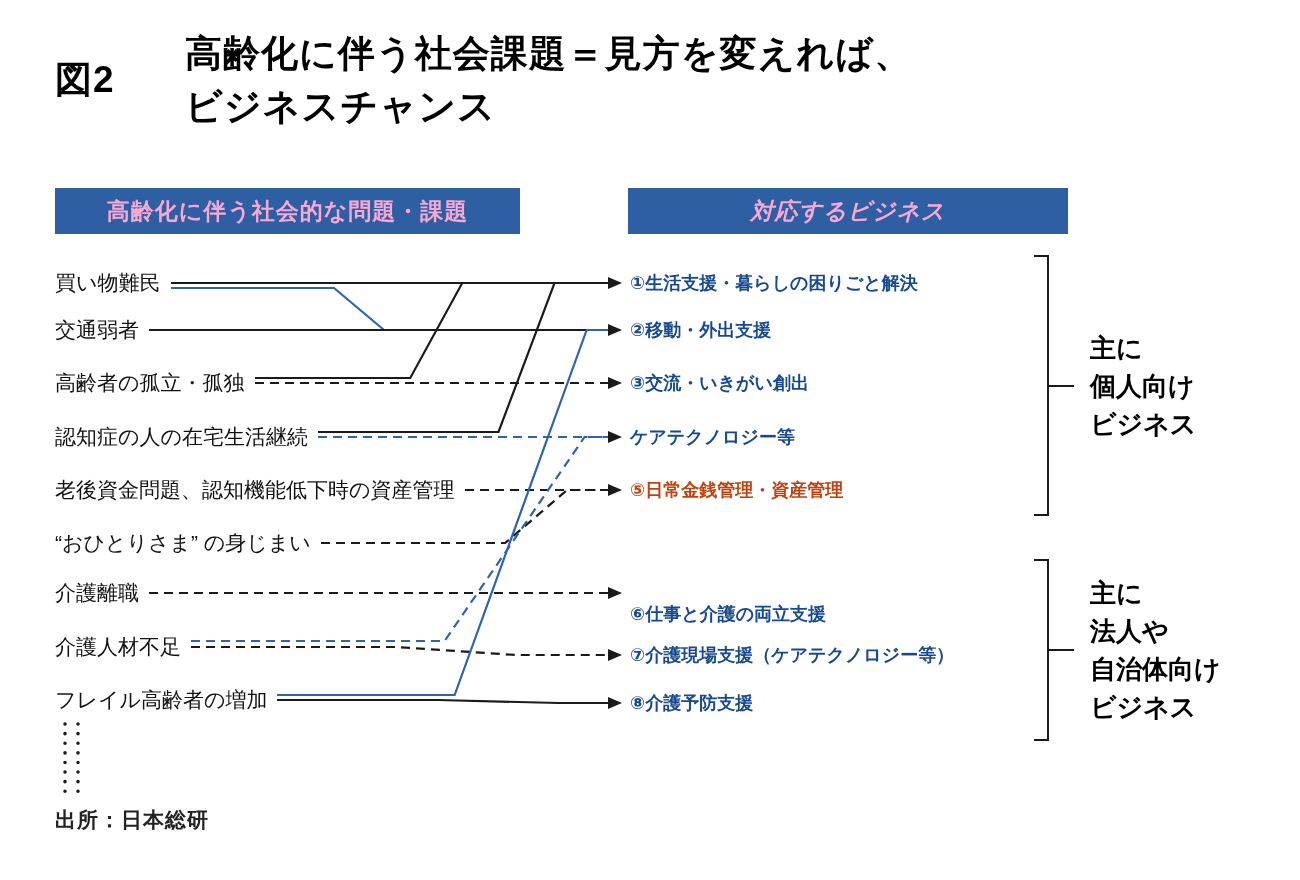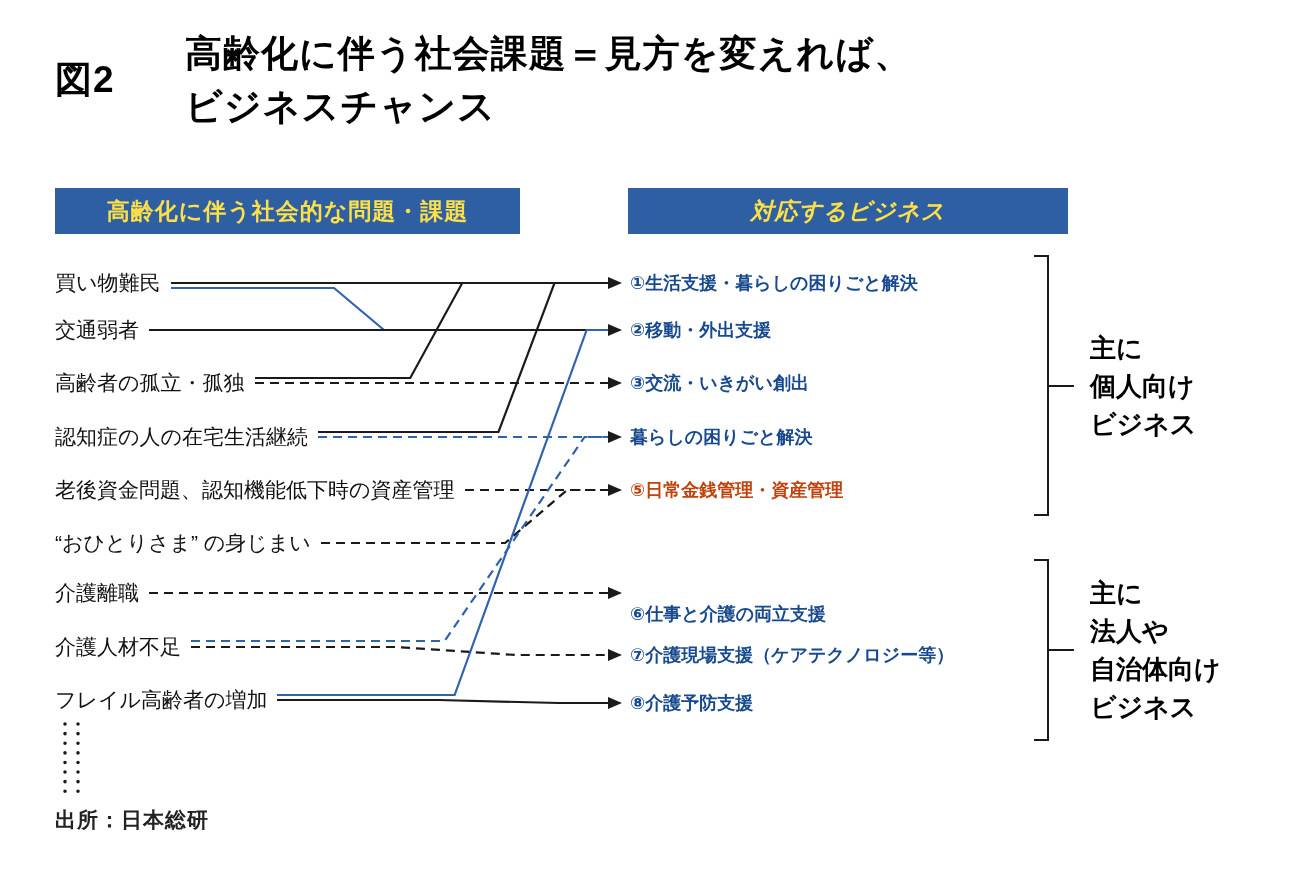--- a/index.html
+++ b/index.html
@@ -6,21 +6,21 @@
   .page{
     position:relative;width:1300px;height:880px;background:#ffffff;
     font-family:"Liberation Sans","DejaVu Sans",sans-serif;color:#111;overflow:hidden;
   }
   .title{
     position:absolute;left:55px;top:28px;display:flex;align-items:center;
     font-weight:bold;font-size:37px;line-height:1.42;color:#000;letter-spacing:1px;white-space:nowrap;
   }
   .title .fig{width:130px;flex:none;}
   .headerbox{
-    position:absolute;top:188px;height:46px;background:#2e5fa3;color:#fde047;
+    position:absolute;top:188px;height:46px;background:#2e5fa3;color:#f9a8d4;
     font-weight:bold;font-size:23px;display:flex;align-items:center;justify-content:center;
     letter-spacing:1px;white-space:nowrap;
   }
   #hdr-left{left:55px;width:465px;}
   #hdr-right{left:628px;width:440px;font-style:italic;}
   .problem{
     position:absolute;left:55px;font-size:21px;font-weight:500;color:#111;white-space:nowrap;line-height:28px;
   }
   .business{
     position:absolute;left:630px;font-size:18px;font-weight:bold;color:#17498f;white-space:nowrap;line-height:30px;
@@ -85,21 +85,21 @@
       <div class="problem" style="top: 476px;">老後資金問題、認知機能低下時の資産管理</div>
       <div class="problem" style="top: 529px;">“おひとりさま” の身じまい</div>
       <div class="problem" style="top: 579px;">介護離職</div>
       <div class="problem" style="top: 633px;">介護人材不足</div>
       <div class="problem" style="top: 686px;">フレイル高齢者の増加</div>
     </div>
   <div id="businesses-col">
       <div class="business" style="top: 268px; color: rgb(23, 73, 143);">①生活支援・暮らしの困りごと解決</div>
       <div class="business" style="top: 315px; color: rgb(23, 73, 143);">②移動・外出支援</div>
       <div class="business" style="top: 368px; color: rgb(23, 73, 143);">③交流・いきがい創出</div>
-      <div class="business" style="top: 422px; color: rgb(23, 73, 143);">暮らしの困りごと解決</div>
+      <div class="business" style="top: 422px; color: rgb(23, 73, 143);">ケアテクノロジー等</div>
       <div class="business" style="top: 475px; color: #c2410c;">⑤日常金銭管理・資産管理</div>
       <div class="business" style="top: 599px; color: rgb(23, 73, 143);">⑥仕事と介護の両立支援</div>
       <div class="business" style="top: 640px; color: rgb(23, 73, 143);">⑦介護現場支援（ケアテクノロジー等）</div>
       <div class="business" style="top: 688px; color: rgb(23, 73, 143);">⑧介護予防支援</div>
     </div>
   <div id="groups-col">
       <div class="grouplabel" style="top: 329px;">
         <div>主に</div>
         <div>個人向け</div>
         <div>ビジネス</div>

